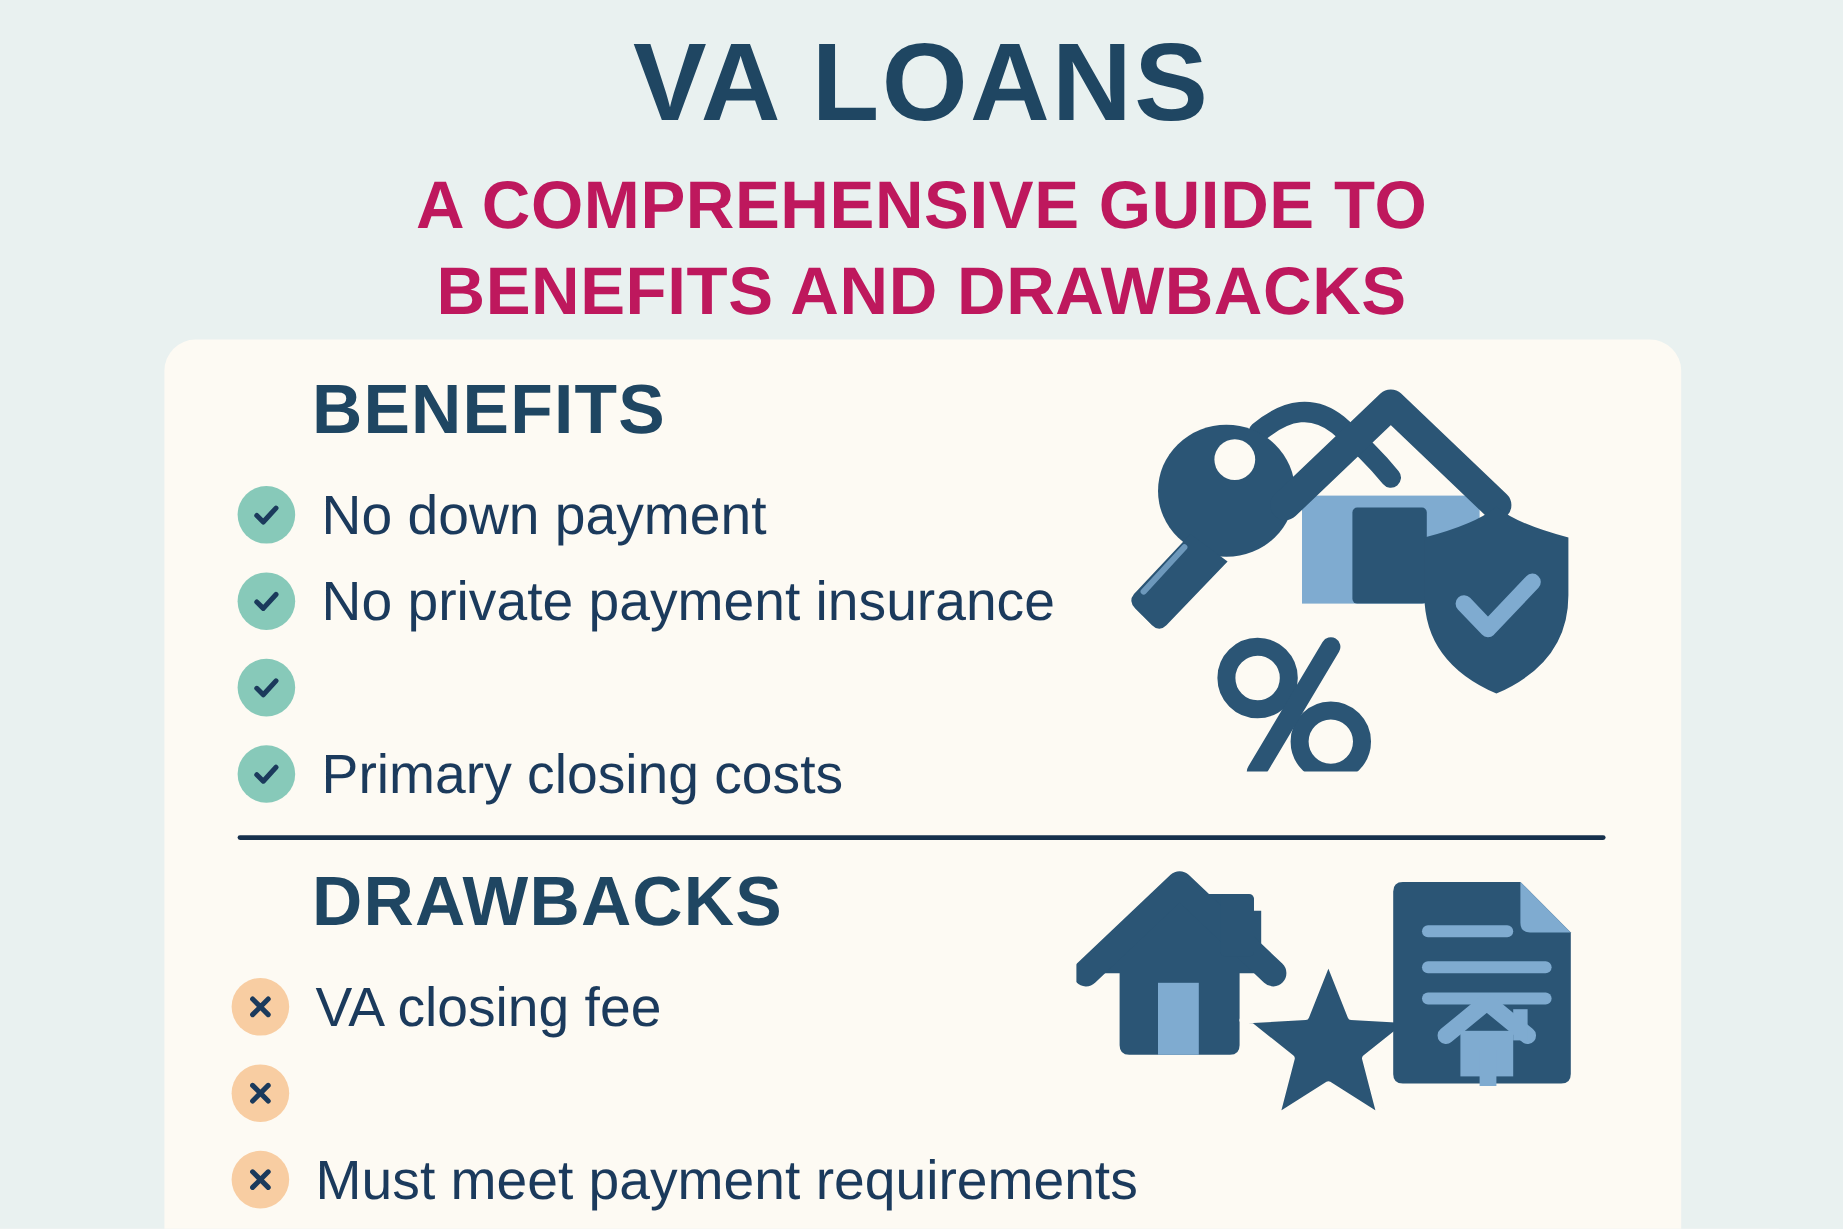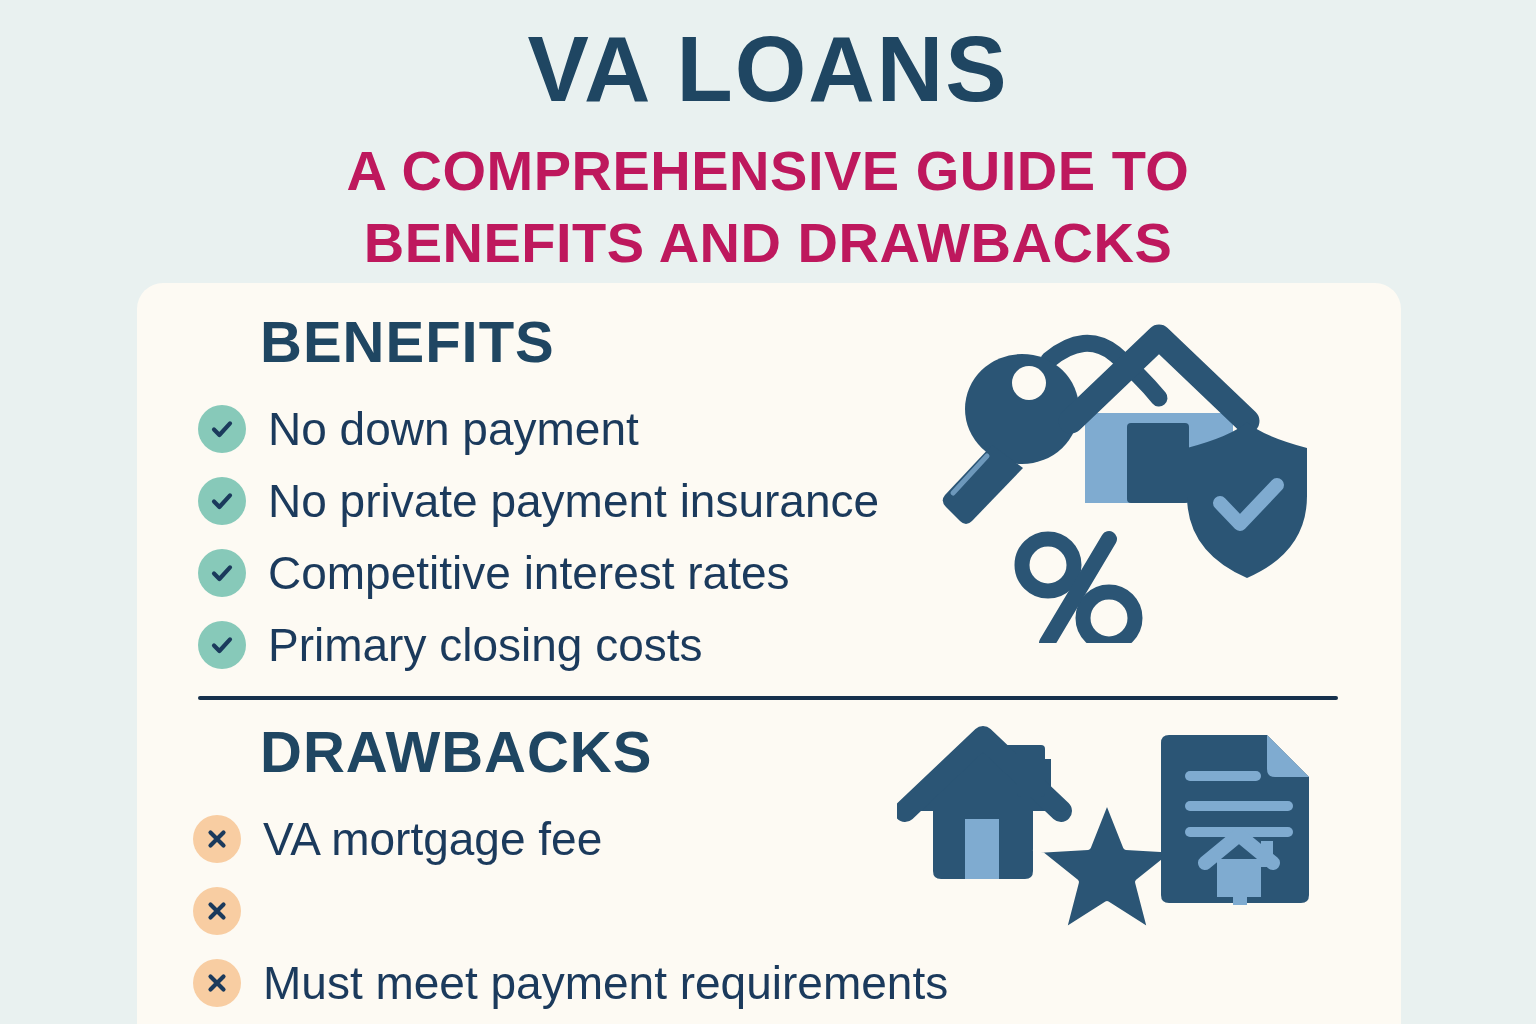--- a/index.html
+++ b/index.html
@@ -187,21 +187,20 @@
           </svg>
         </span>
         <span class="item-text">No private payment insurance</span>
       </li>
       <li class="list-item">
         <span class="bullet-icon">
           <svg width="30" height="30" viewBox="0 0 30 30" aria-hidden="true">
             <path d="M7 15.6 L12.4 21 L23 9.4" fill="none" stroke="#1b3a5c" stroke-width="4.2" stroke-linecap="round" stroke-linejoin="round"></path>
           </svg>
         </span>
-        <span class="item-text">Competitive interest rates</span>
       </li>
       <li class="list-item">
         <span class="bullet-icon">
           <svg width="30" height="30" viewBox="0 0 30 30" aria-hidden="true">
             <path d="M7 15.6 L12.4 21 L23 9.4" fill="none" stroke="#1b3a5c" stroke-width="4.2" stroke-linecap="round" stroke-linejoin="round"></path>
           </svg>
         </span>
         <span class="item-text">Primary closing costs</span>
       </li>
     </ul>
@@ -238,21 +237,21 @@
   <div class="section section-drawbacks">
     <div class="section-heading">DRAWBACKS</div>
 
     <ul class="list list-drawbacks">
       <li class="list-item">
         <span class="bullet-icon">
           <svg width="30" height="30" viewBox="0 0 30 30" aria-hidden="true">
             <path d="M8.5 8.5 L21.5 21.5 M21.5 8.5 L8.5 21.5" fill="none" stroke="#1b3a5c" stroke-width="4.2" stroke-linecap="round"></path>
           </svg>
         </span>
-        <span class="item-text">VA mortgage fee</span>
+        <span class="item-text">VA closing fee</span>
       </li>
       <li class="list-item">
         <span class="bullet-icon">
           <svg width="30" height="30" viewBox="0 0 30 30" aria-hidden="true">
             <path d="M8.5 8.5 L21.5 21.5 M21.5 8.5 L8.5 21.5" fill="none" stroke="#1b3a5c" stroke-width="4.2" stroke-linecap="round"></path>
           </svg>
         </span>
       </li>
       <li class="list-item">
         <span class="bullet-icon">

